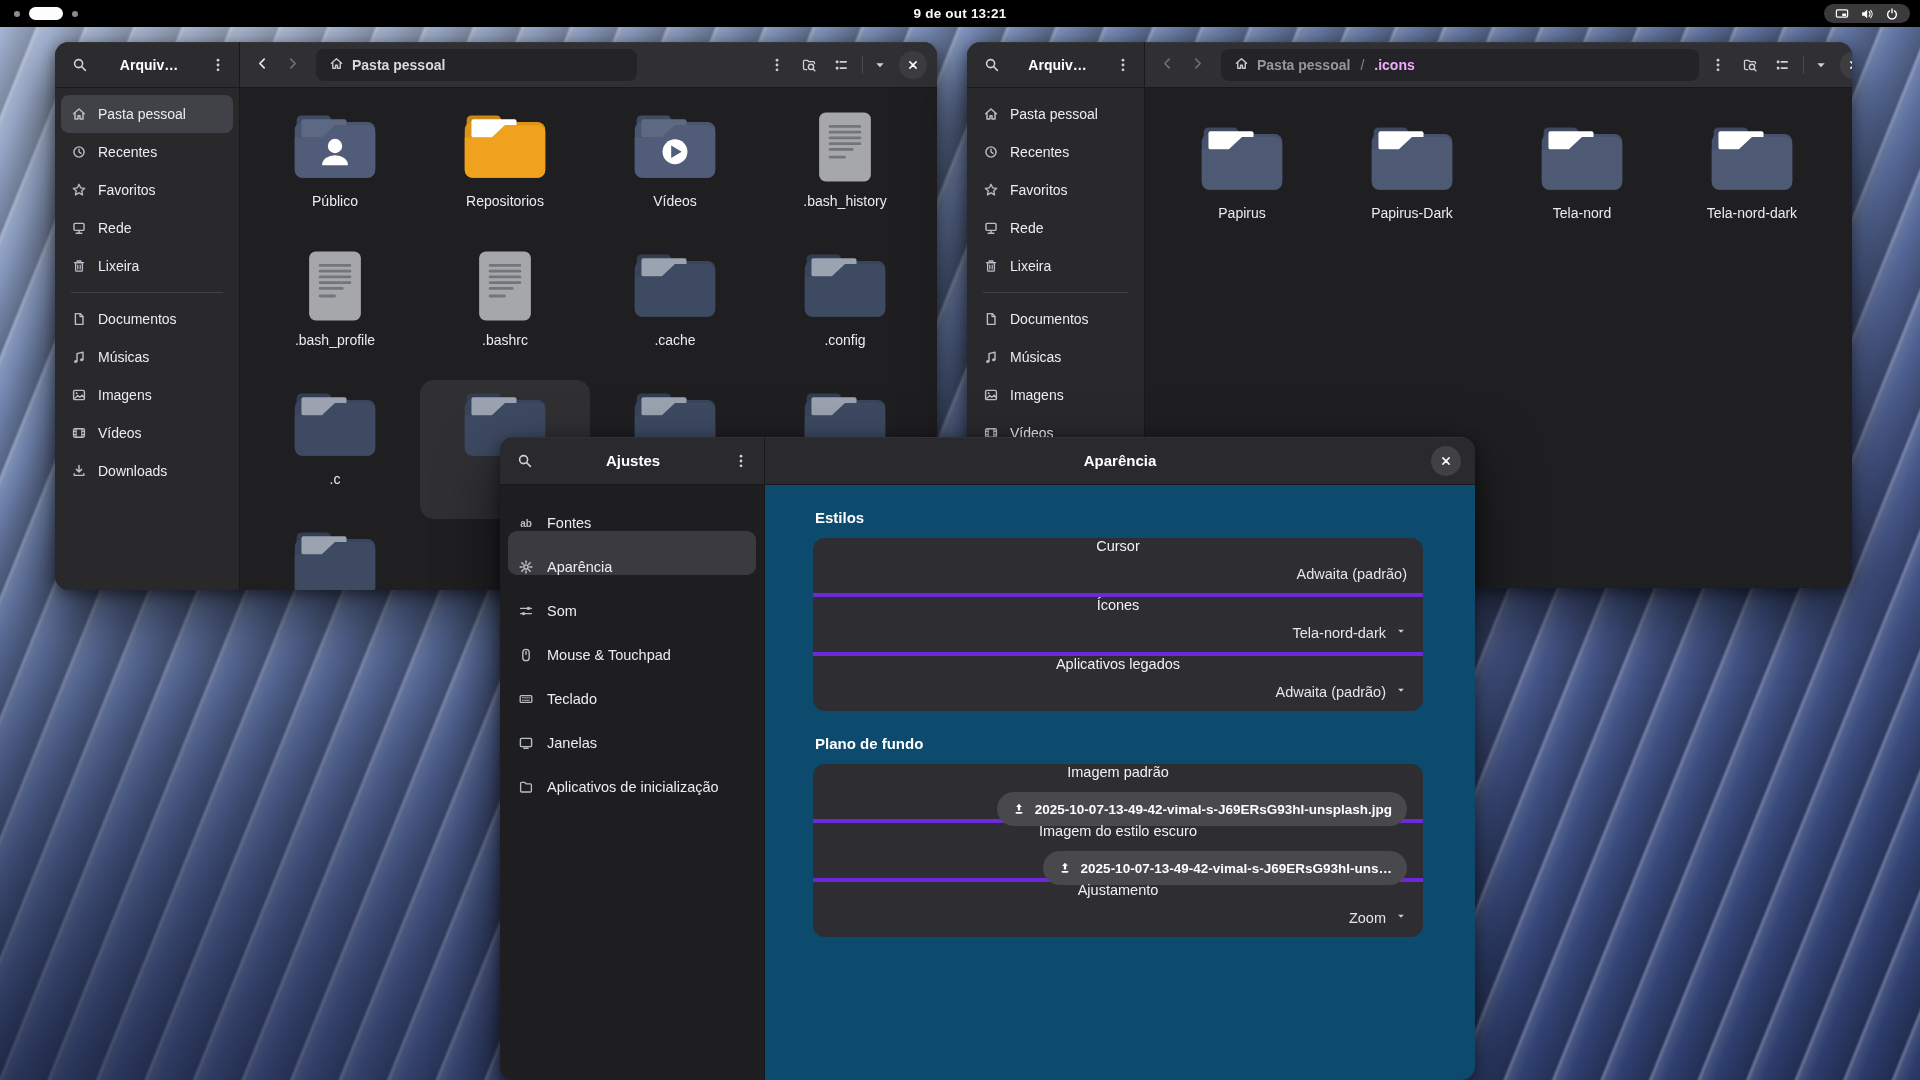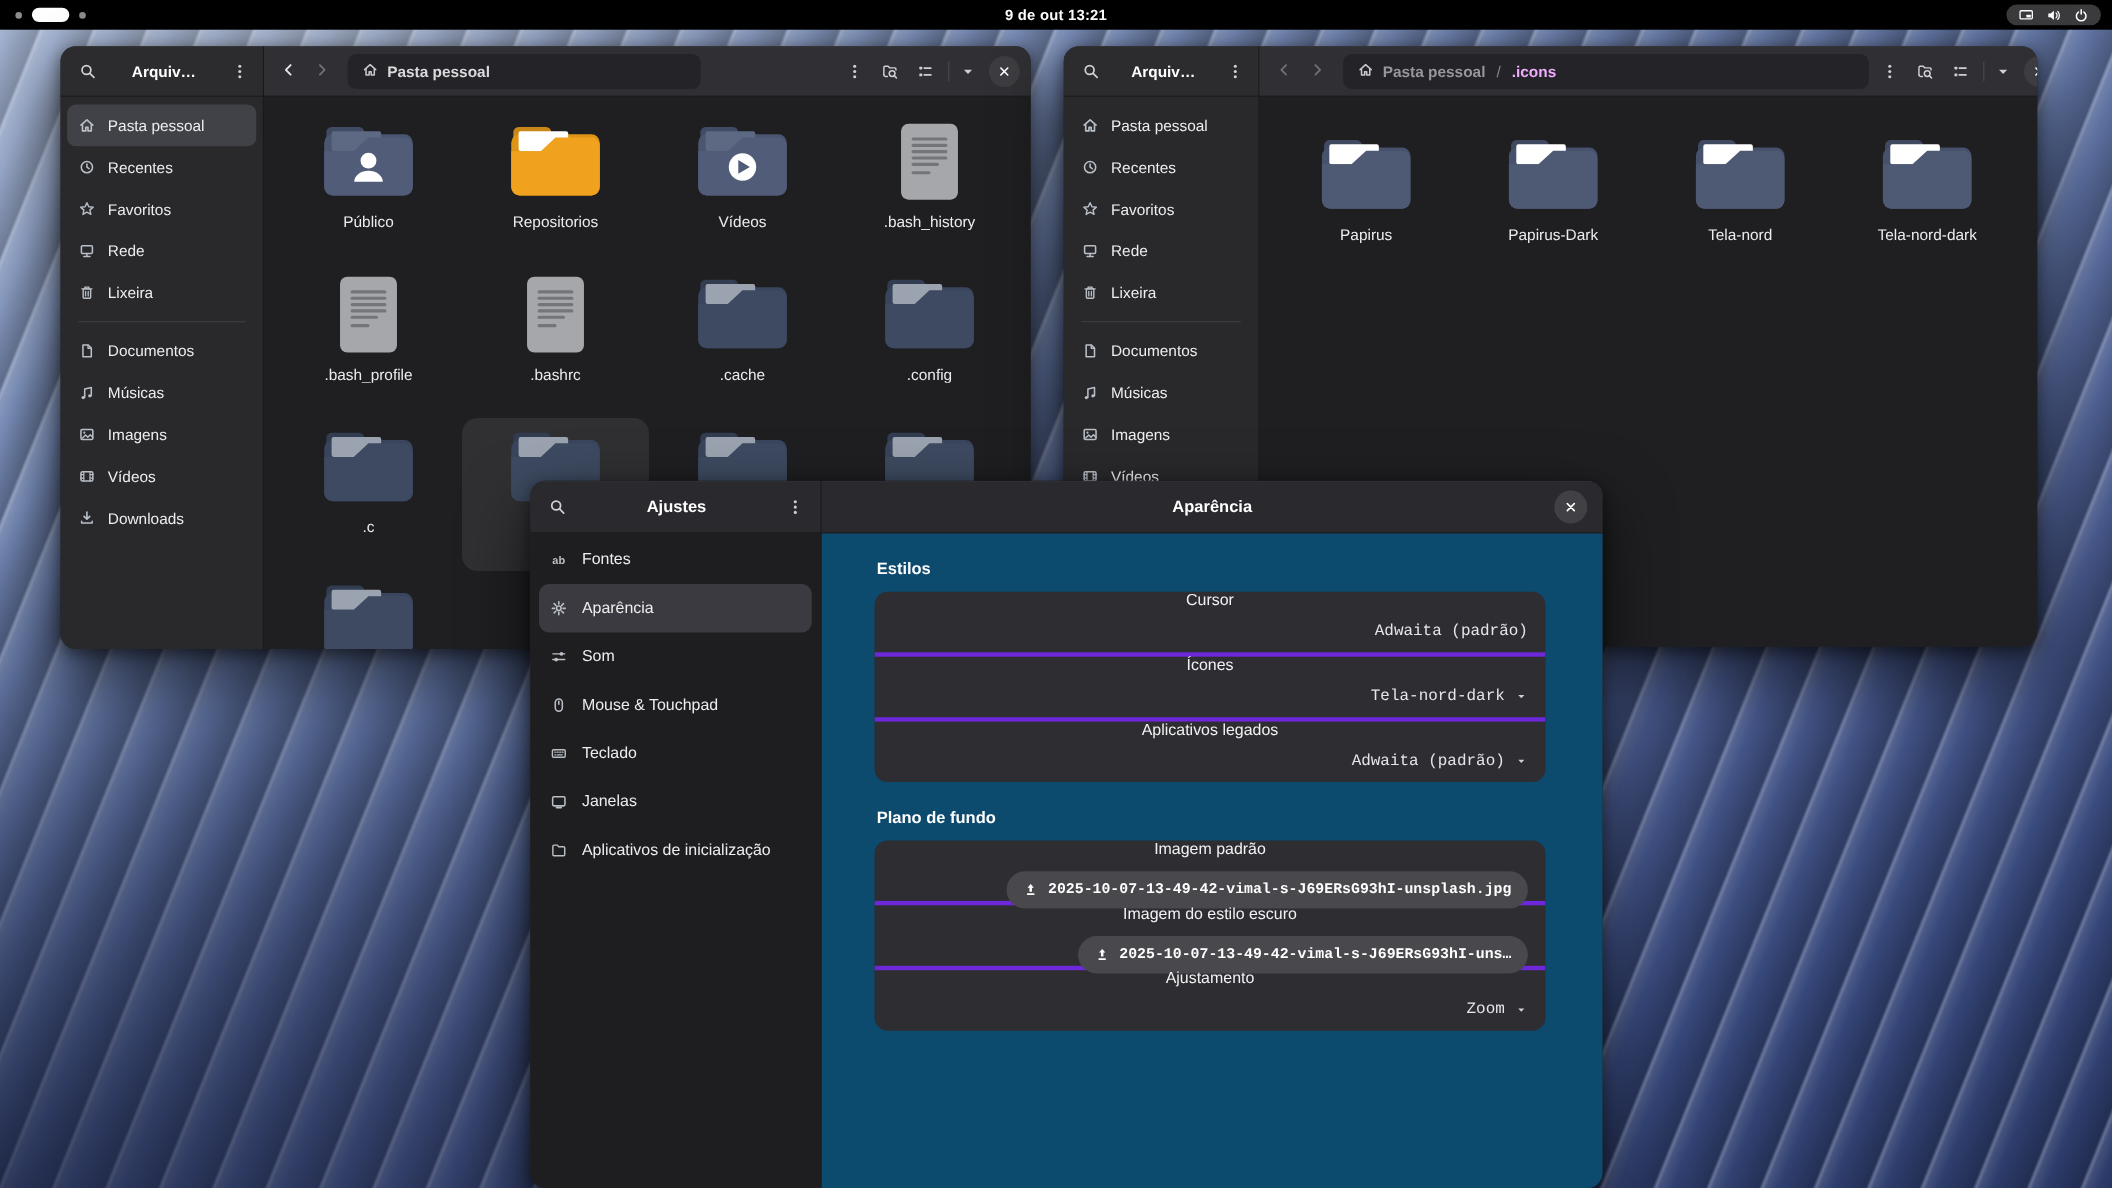--- a/index.html
+++ b/index.html
@@ -77,30 +77,30 @@
   
   .settings{display:grid;grid-template-columns:265px 1fr;grid-template-rows:48px 1fr;}
   .st-side-header{grid-column:1;grid-row:1;background:#2a2a2e;display:flex;align-items:center;
     padding:0 8px 0 10px;border-right:1px solid #19191b;border-bottom:1px solid #19191b;
     box-shadow:inset 0 1px 0 rgba(255,255,255,.04);}
   .st-title{flex:1;text-align:center;font-size:15px;font-weight:700;color:#fff;}
   .st-main-header{grid-column:2;grid-row:1;background:#2a2a2e;display:flex;align-items:center;
     padding:0 14px;border-bottom:1px solid #19191b;box-shadow:inset 0 1px 0 rgba(255,255,255,.04);}
   .st-main-header .closebtn{background:#414145;width:30px;height:30px;}
   .st-sidebar{grid-column:1;grid-row:2;background:#1e1e21;padding:2px 8px;border-right:1px solid #19191b;}
-  .st-sidebar .sb-item{height:44px;font-size:14.5px;border-radius:9px;gap:13px;}
+  .st-sidebar .sb-item{height:44px;font-size:14.5px;border-radius:9px;gap:13px;align-items:flex-end;}
   .st-sidebar .sb-item.selected{background:#3a3a40;}
   .st-content{grid-column:2;grid-row:2;background:#0c4a6e;padding:24px 52px 0 48px;overflow:hidden;}
   .section-heading{font-size:15px;font-weight:700;color:#fff;margin:0 0 12px 2px;}
   .section{margin-bottom:24px;}
   .card{background:#2d2d32;border-radius:12px;overflow:hidden;}
   .st-row{height:55px;display:flex;align-items:center;padding:0 16px;gap:12px;flex-direction:column;}
   .st-row + .st-row{border-top:4px solid #6d28d9;}
   .st-row-label{font-size:14.5px;color:#f2f2f4;white-space:nowrap;}
-  .st-row-end{margin-left:auto;display:flex;align-items:center;gap:9px;min-width:0;font-family:Liberation Mono, monospace;}
+  .st-row-end{margin-left:auto;display:flex;gap:9px;min-width:0;}
   .st-row-value{font-size:14.5px;color:#e6e6e9;white-space:nowrap;}
   .st-caret{display:flex;color:#cfcfd4;}
   .st-caret svg{width:12px;height:12px;}
   .pill-btn{height:34px;border-radius:17px;background:#48484d;border:none;color:#fff;
     display:flex;align-items:center;gap:9px;padding:0 15px;font-family:inherit;
     font-size:13.5px;font-weight:700;max-width:478px;}
   .pill-btn .pill-icon{display:flex;color:#fff;}
   .pill-btn .pill-icon svg{width:14px;height:14px;}
   .pill-btn .pill-text{white-space:nowrap;overflow:hidden;text-overflow:ellipsis;}
 </style>
@@ -714,21 +714,21 @@
                 <rect x="13" y="9" width="47" height="19" rx="2" fill="#ffffff"></rect>
                 <path d="M6 28h28l14-13h34a8 8 0 0 1 8 8v39a8 8 0 0 1-8 8H14a8 8 0 0 1-8-8z" fill="#4e5a74"></path>
               </svg>
             </span>
             <span class="tile-label">Tela-nord-dark</span>
           </div>
         </div>
     </div>
   </div>
 
-  <div class="window settings" style="left:482px;top:437px;width:975px;height:643px;z-index:3;">
+  <div class="window settings" style="left:500px;top:437px;width:975px;height:643px;z-index:3;">
     <div class="st-side-header">
       <button class="iconbtn">
           <span>
             <svg viewBox="0 0 16 16">
               <circle cx="6.6" cy="6.6" r="4" stroke="currentColor" fill="none" stroke-linecap="round" stroke-linejoin="round" stroke-width="1.6"></circle>
               <line x1="9.7" y1="9.7" x2="13.4" y2="13.4" stroke="currentColor" fill="none" stroke-linecap="round" stroke-linejoin="round" stroke-width="1.6"></line>
             </svg>
           </span>
         </button>
       <span class="st-title">Ajustes</span>

